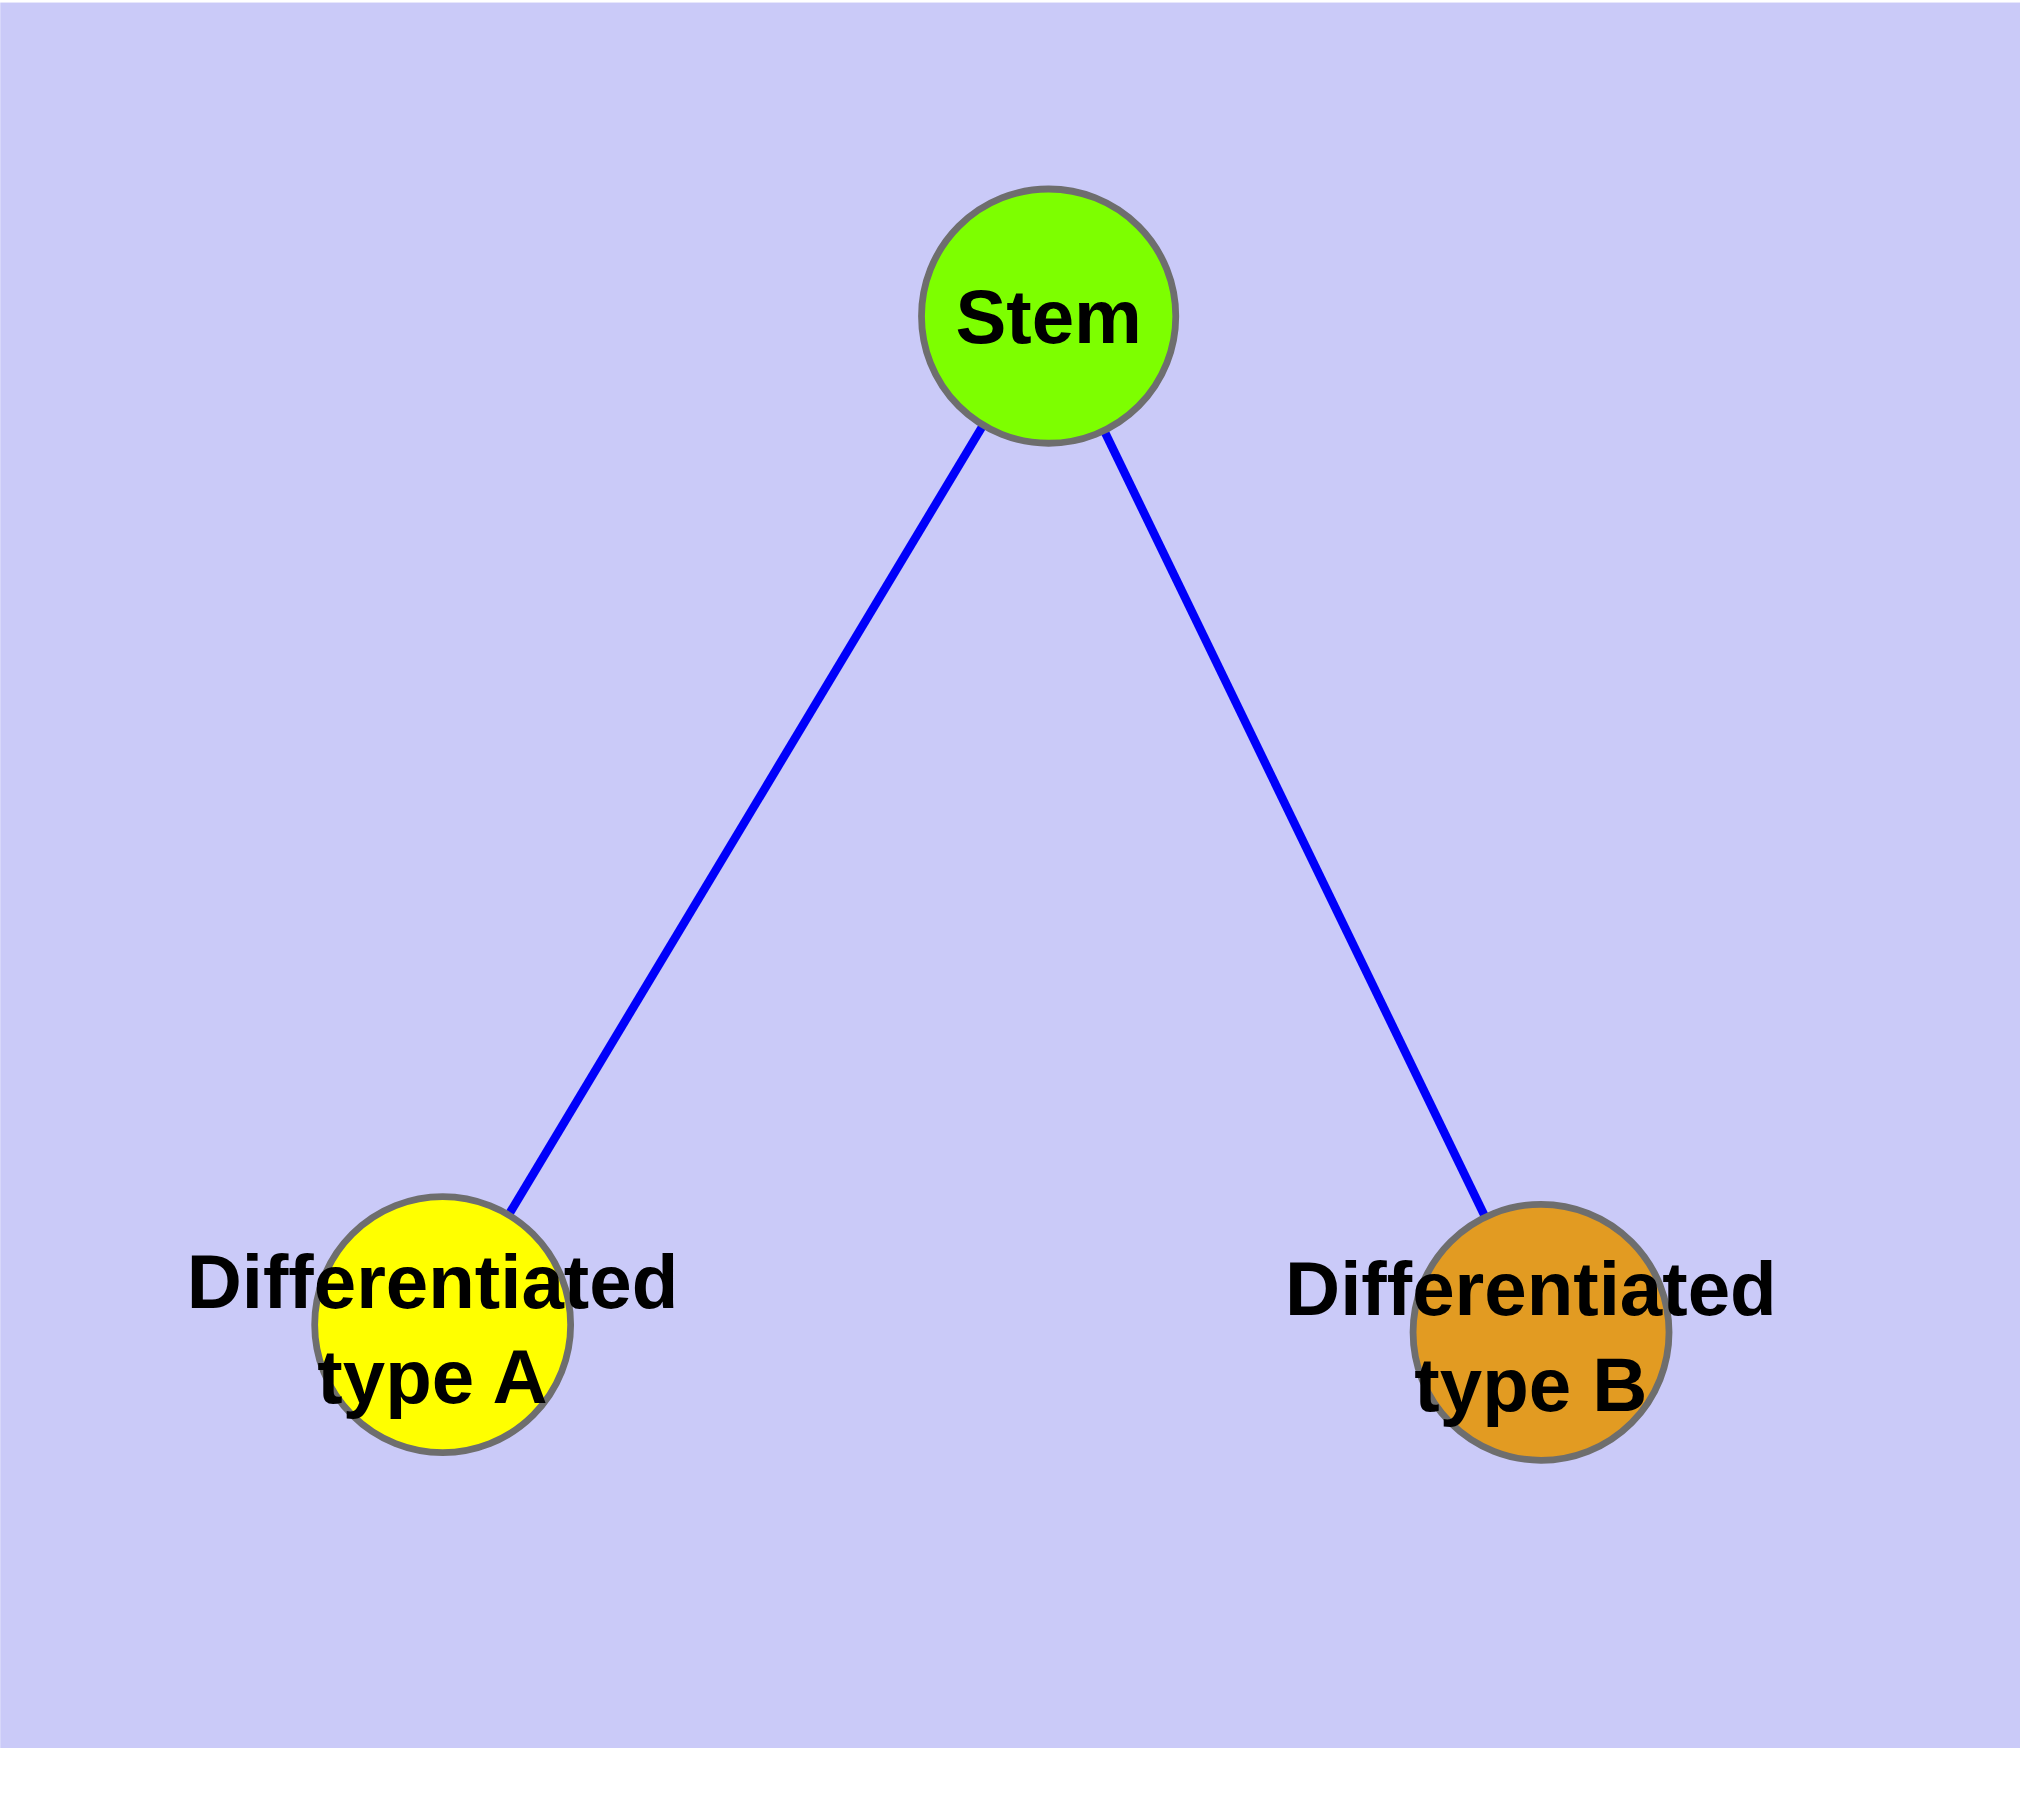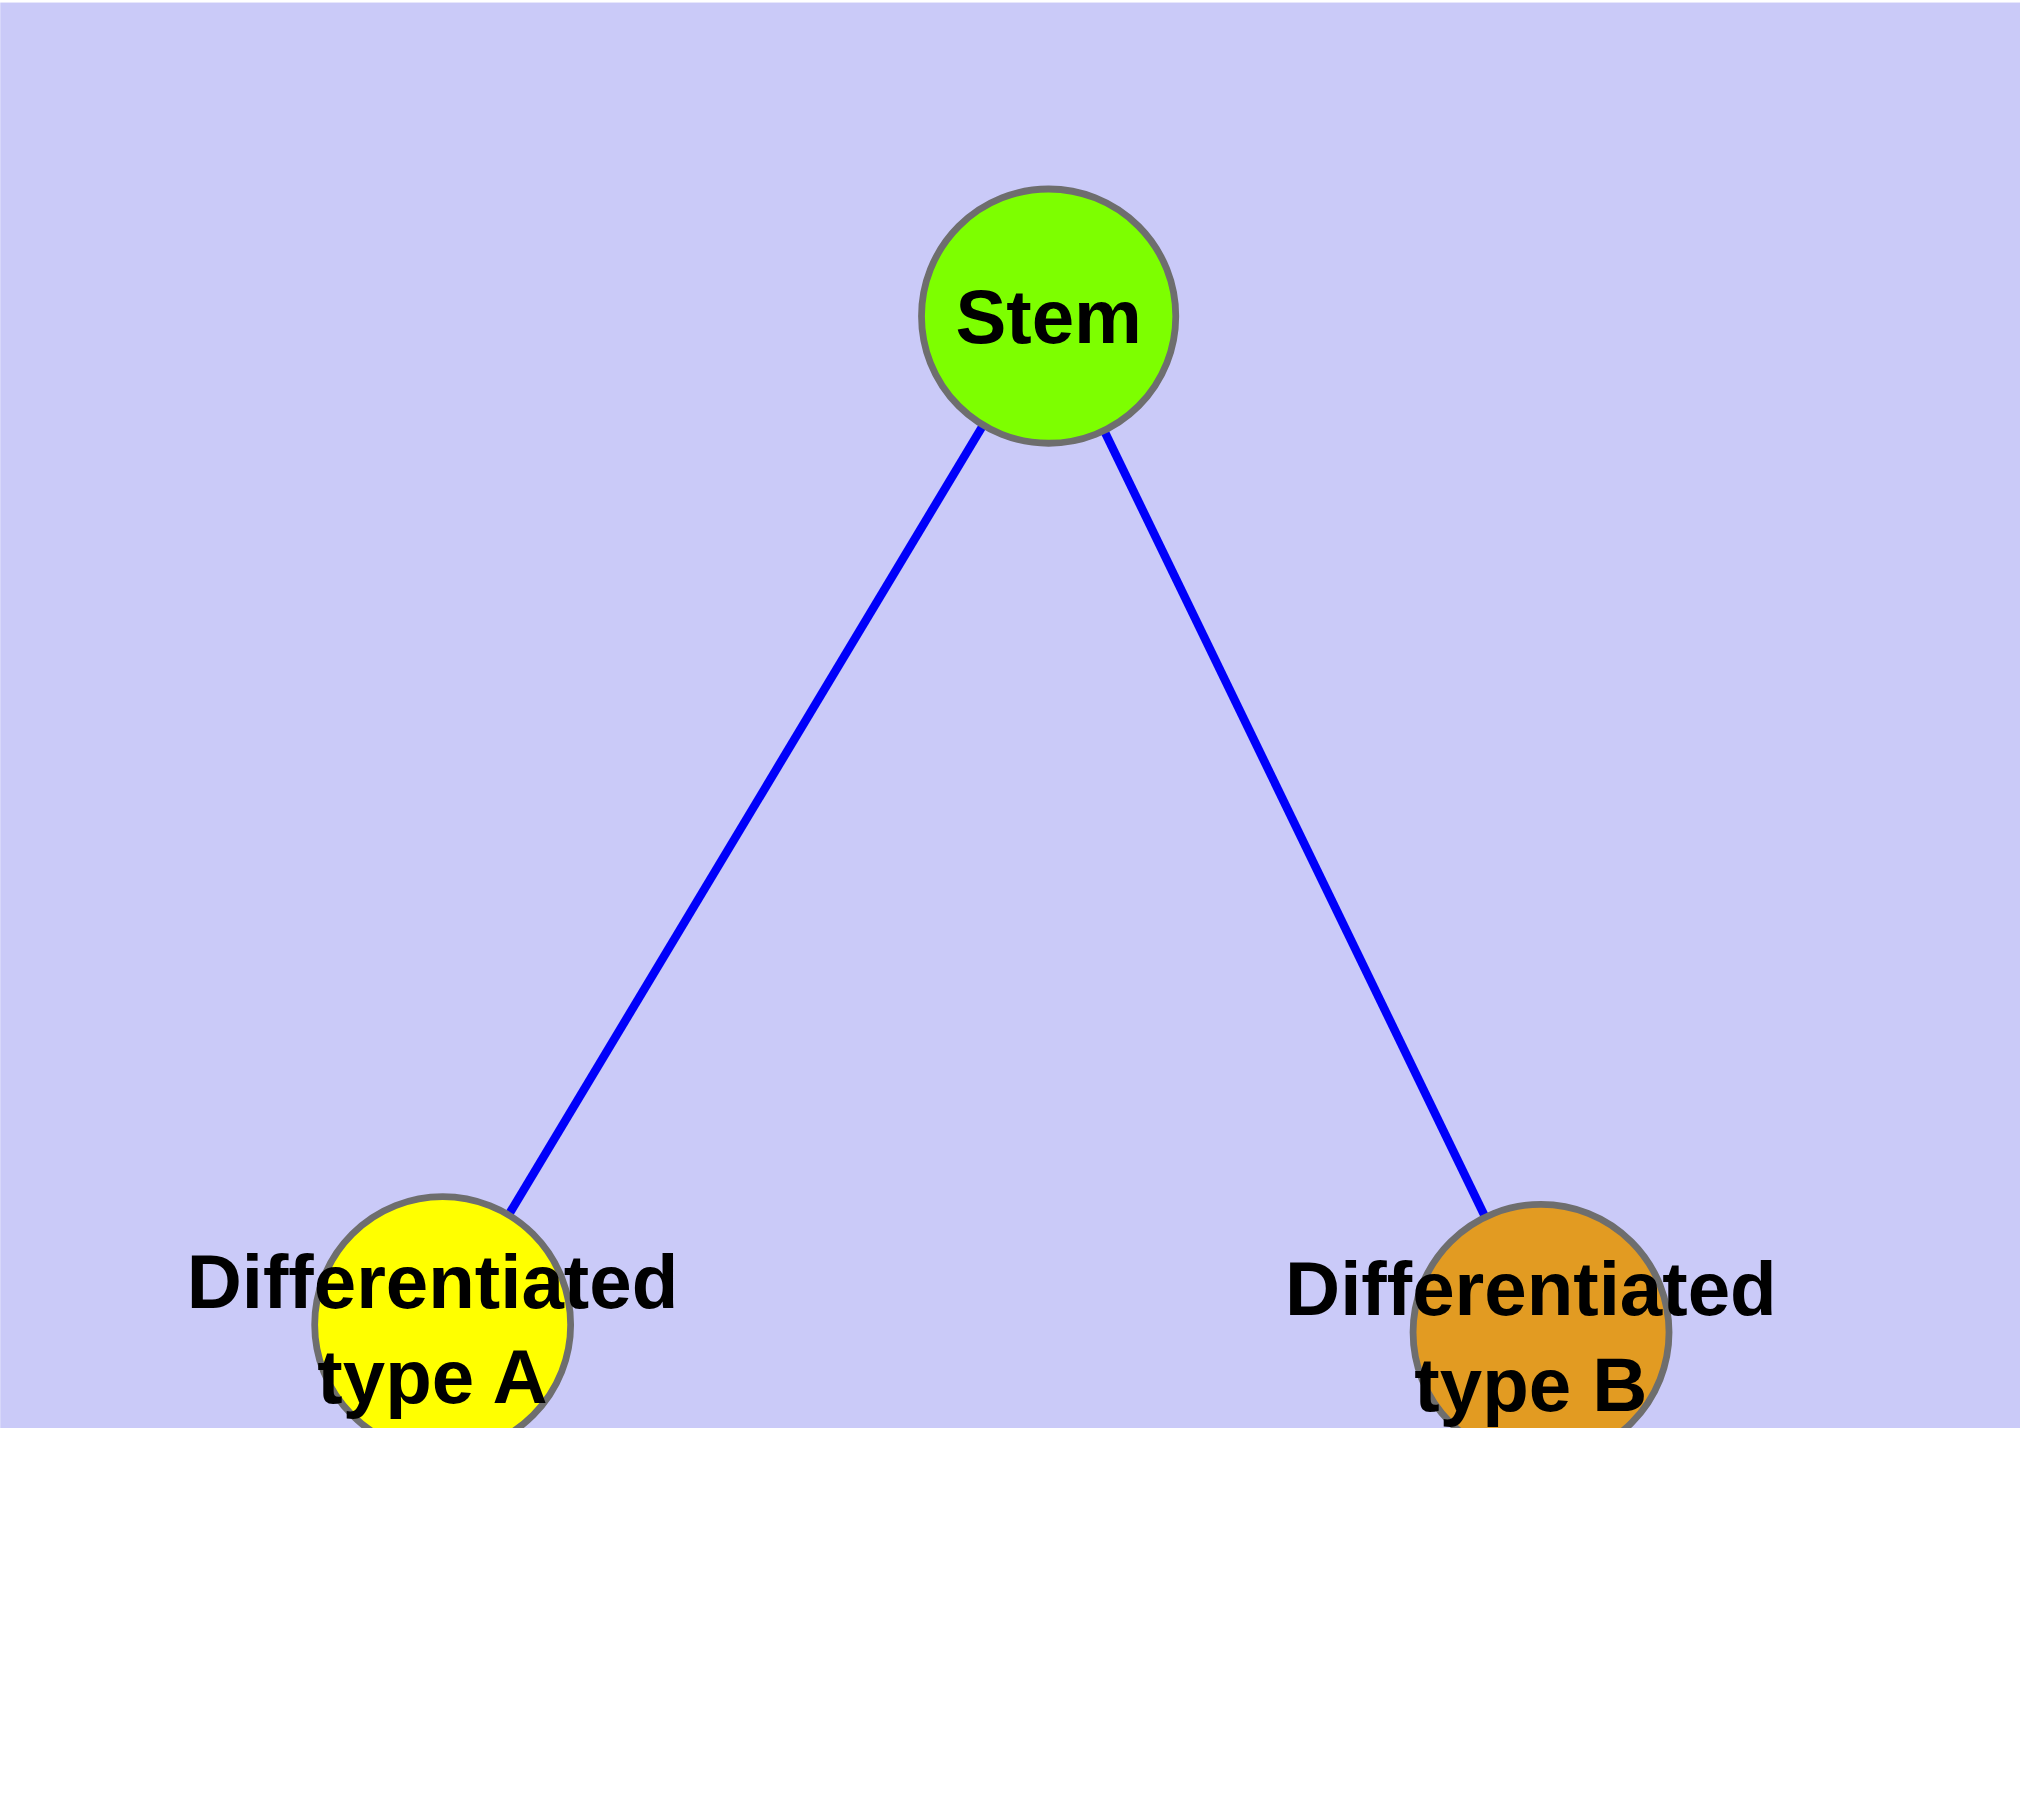--- a/index.html
+++ b/index.html
@@ -3,21 +3,21 @@
 <meta charset="utf-8">
 <style>
   html, body {
     margin: 0;
     padding: 0;
     background: #ffffff;
   }
   .screen {
     position: relative;
     width: 2021px;
-    height: 1428px;
+    height: 1748px;
     overflow: hidden;
     background: #ffffff;
     font-family: "Liberation Sans", sans-serif;
   }
   svg.graph {
     display: block;
     width: 2021px;
     height: 1812px;
   }
   text.node-label {

